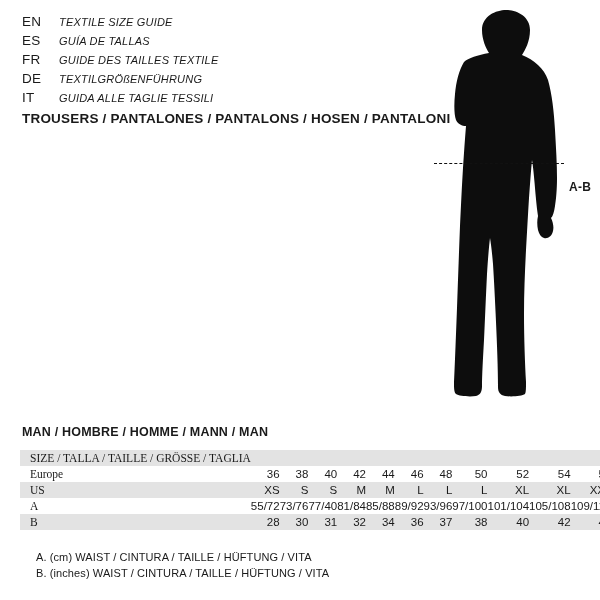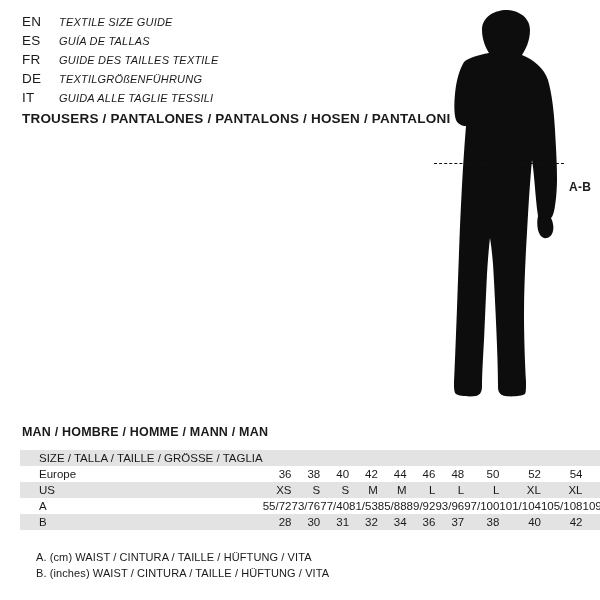--- a/index.html
+++ b/index.html
@@ -103,21 +103,22 @@
     text-align: left;
     padding: 2px 0 2px 0;
     font-weight: normal;
     white-space: nowrap;
   }
   #size-table tr.shaded {
     background: #e3e3e3;
   }
   #size-table td.label-col, #size-table th.label-col {
     width: 92px;
-    padding-left: 19px;
+    padding-left: 10px;
+    font-family: Liberation Serif, serif;
   }
   #size-table td.val, #size-table th.val {
     width: 42px;
     text-align: right;
   }
   #size-table tr.header-row th {
     font-size: 11.5px;
   }
 
   
@@ -257,21 +258,21 @@
       <td class="val">XL</td>
       <td class="val">XL</td>
       <td class="val">XXL</td>
     </tr>
 
     <tr>
       <td class="label-col">A</td>
       <td class="val">55/72</td>
       <td class="val">73/76</td>
       <td class="val">77/40</td>
-      <td class="val">81/53</td>
+      <td class="val">81/84</td>
       <td class="val">85/88</td>
       <td class="val">89/92</td>
       <td class="val">93/96</td>
       <td class="val">97/100</td>
       <td class="val">101/104</td>
       <td class="val">105/108</td>
       <td class="val">109/112</td>
     </tr>
 
     <tr class="shaded">

